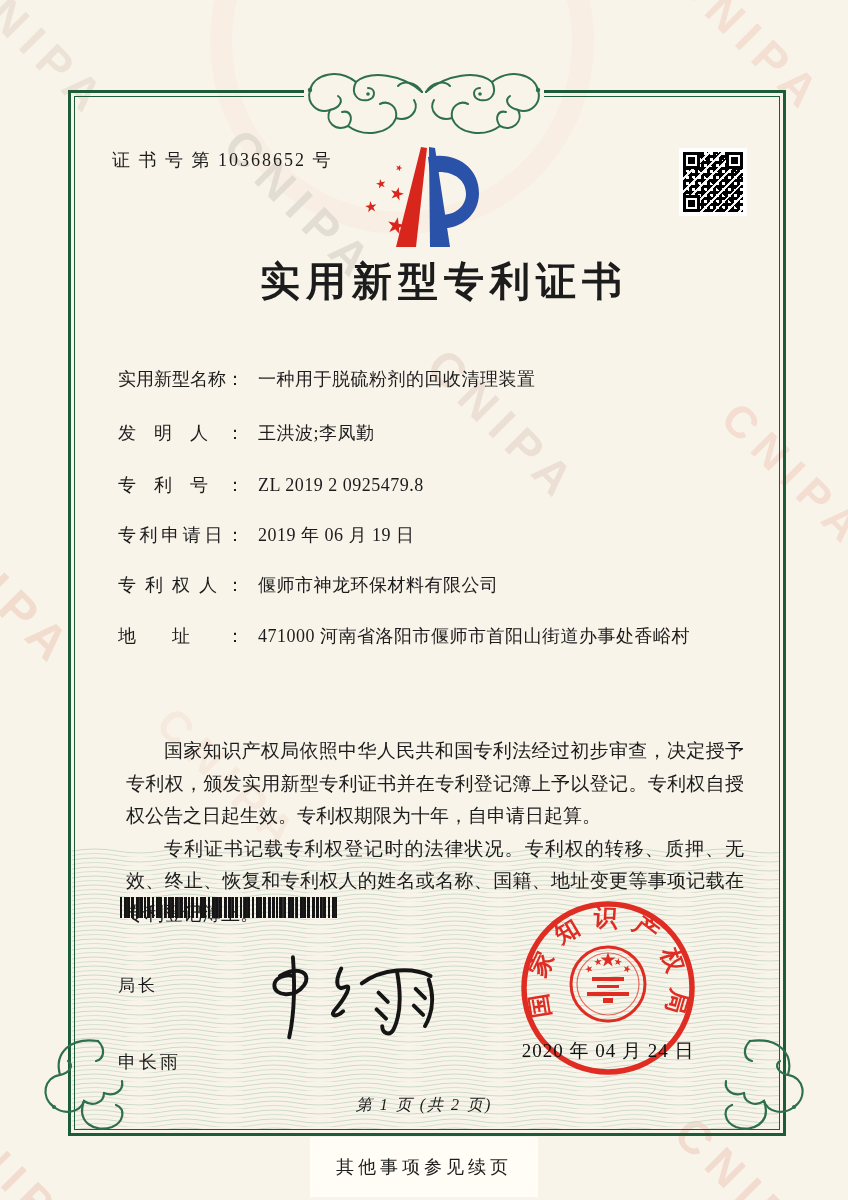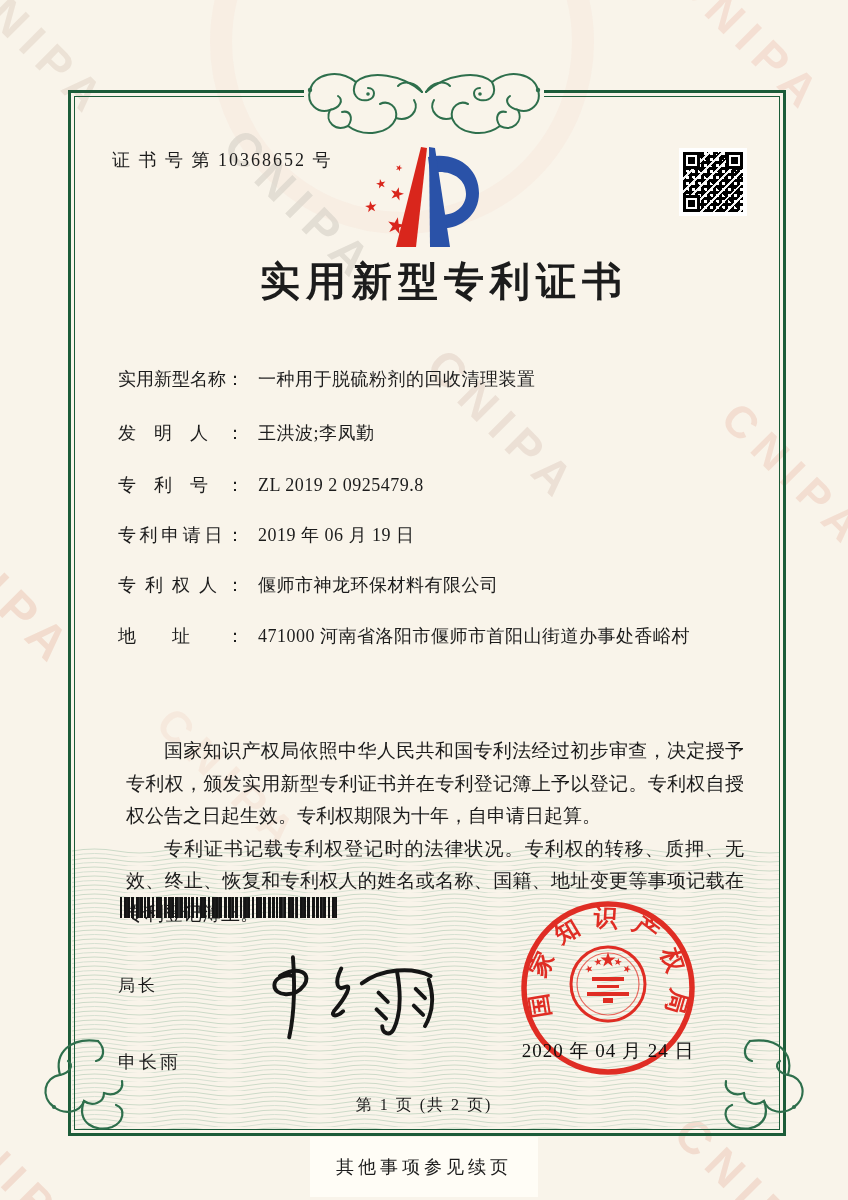--- a/index.html
+++ b/index.html
@@ -59,21 +59,21 @@
       repeating-linear-gradient(90deg,transparent 0 6px,#2f2f2f 6px 8px,transparent 8px 13px);}
   .officer-title{position:absolute;left:118px;top:974px;font-size:17px;letter-spacing:3px;
       font-family:"Liberation Sans","DejaVu Sans",sans-serif;z-index:3;}
   .officer-name{position:absolute;left:118px;top:1006px;font-size:18px;letter-spacing:3px;
       font-family:"Liberation Sans","DejaVu Sans",sans-serif;z-index:3;margin-top:44px;}
   .signature{position:absolute;left:252px;top:948px;z-index:3;}
   .seal{position:absolute;left:515px;top:900px;z-index:3;}
   .seal-date{position:absolute;left:505px;top:1038px;width:206px;text-align:center;
       font-size:19px;letter-spacing:1px;color:#111;z-index:4;white-space:nowrap;}
   .page-num{position:absolute;left:0;right:0;top:1095px;text-align:center;font-size:16px;
-      letter-spacing:2px;z-index:2;}
+      letter-spacing:2px;z-index:2;font-style:italic;}
   .cont-note{position:absolute;left:0;right:0;top:1137px;text-align:center;z-index:2;}
   .cont-note span{display:inline-block;background:#fffdf6;padding:18px 26px;font-size:18px;
       letter-spacing:4px;}
 </style>
 </head>
 <body>
 
 <div class="page">
 
   <div class="pink-ring"></div>

